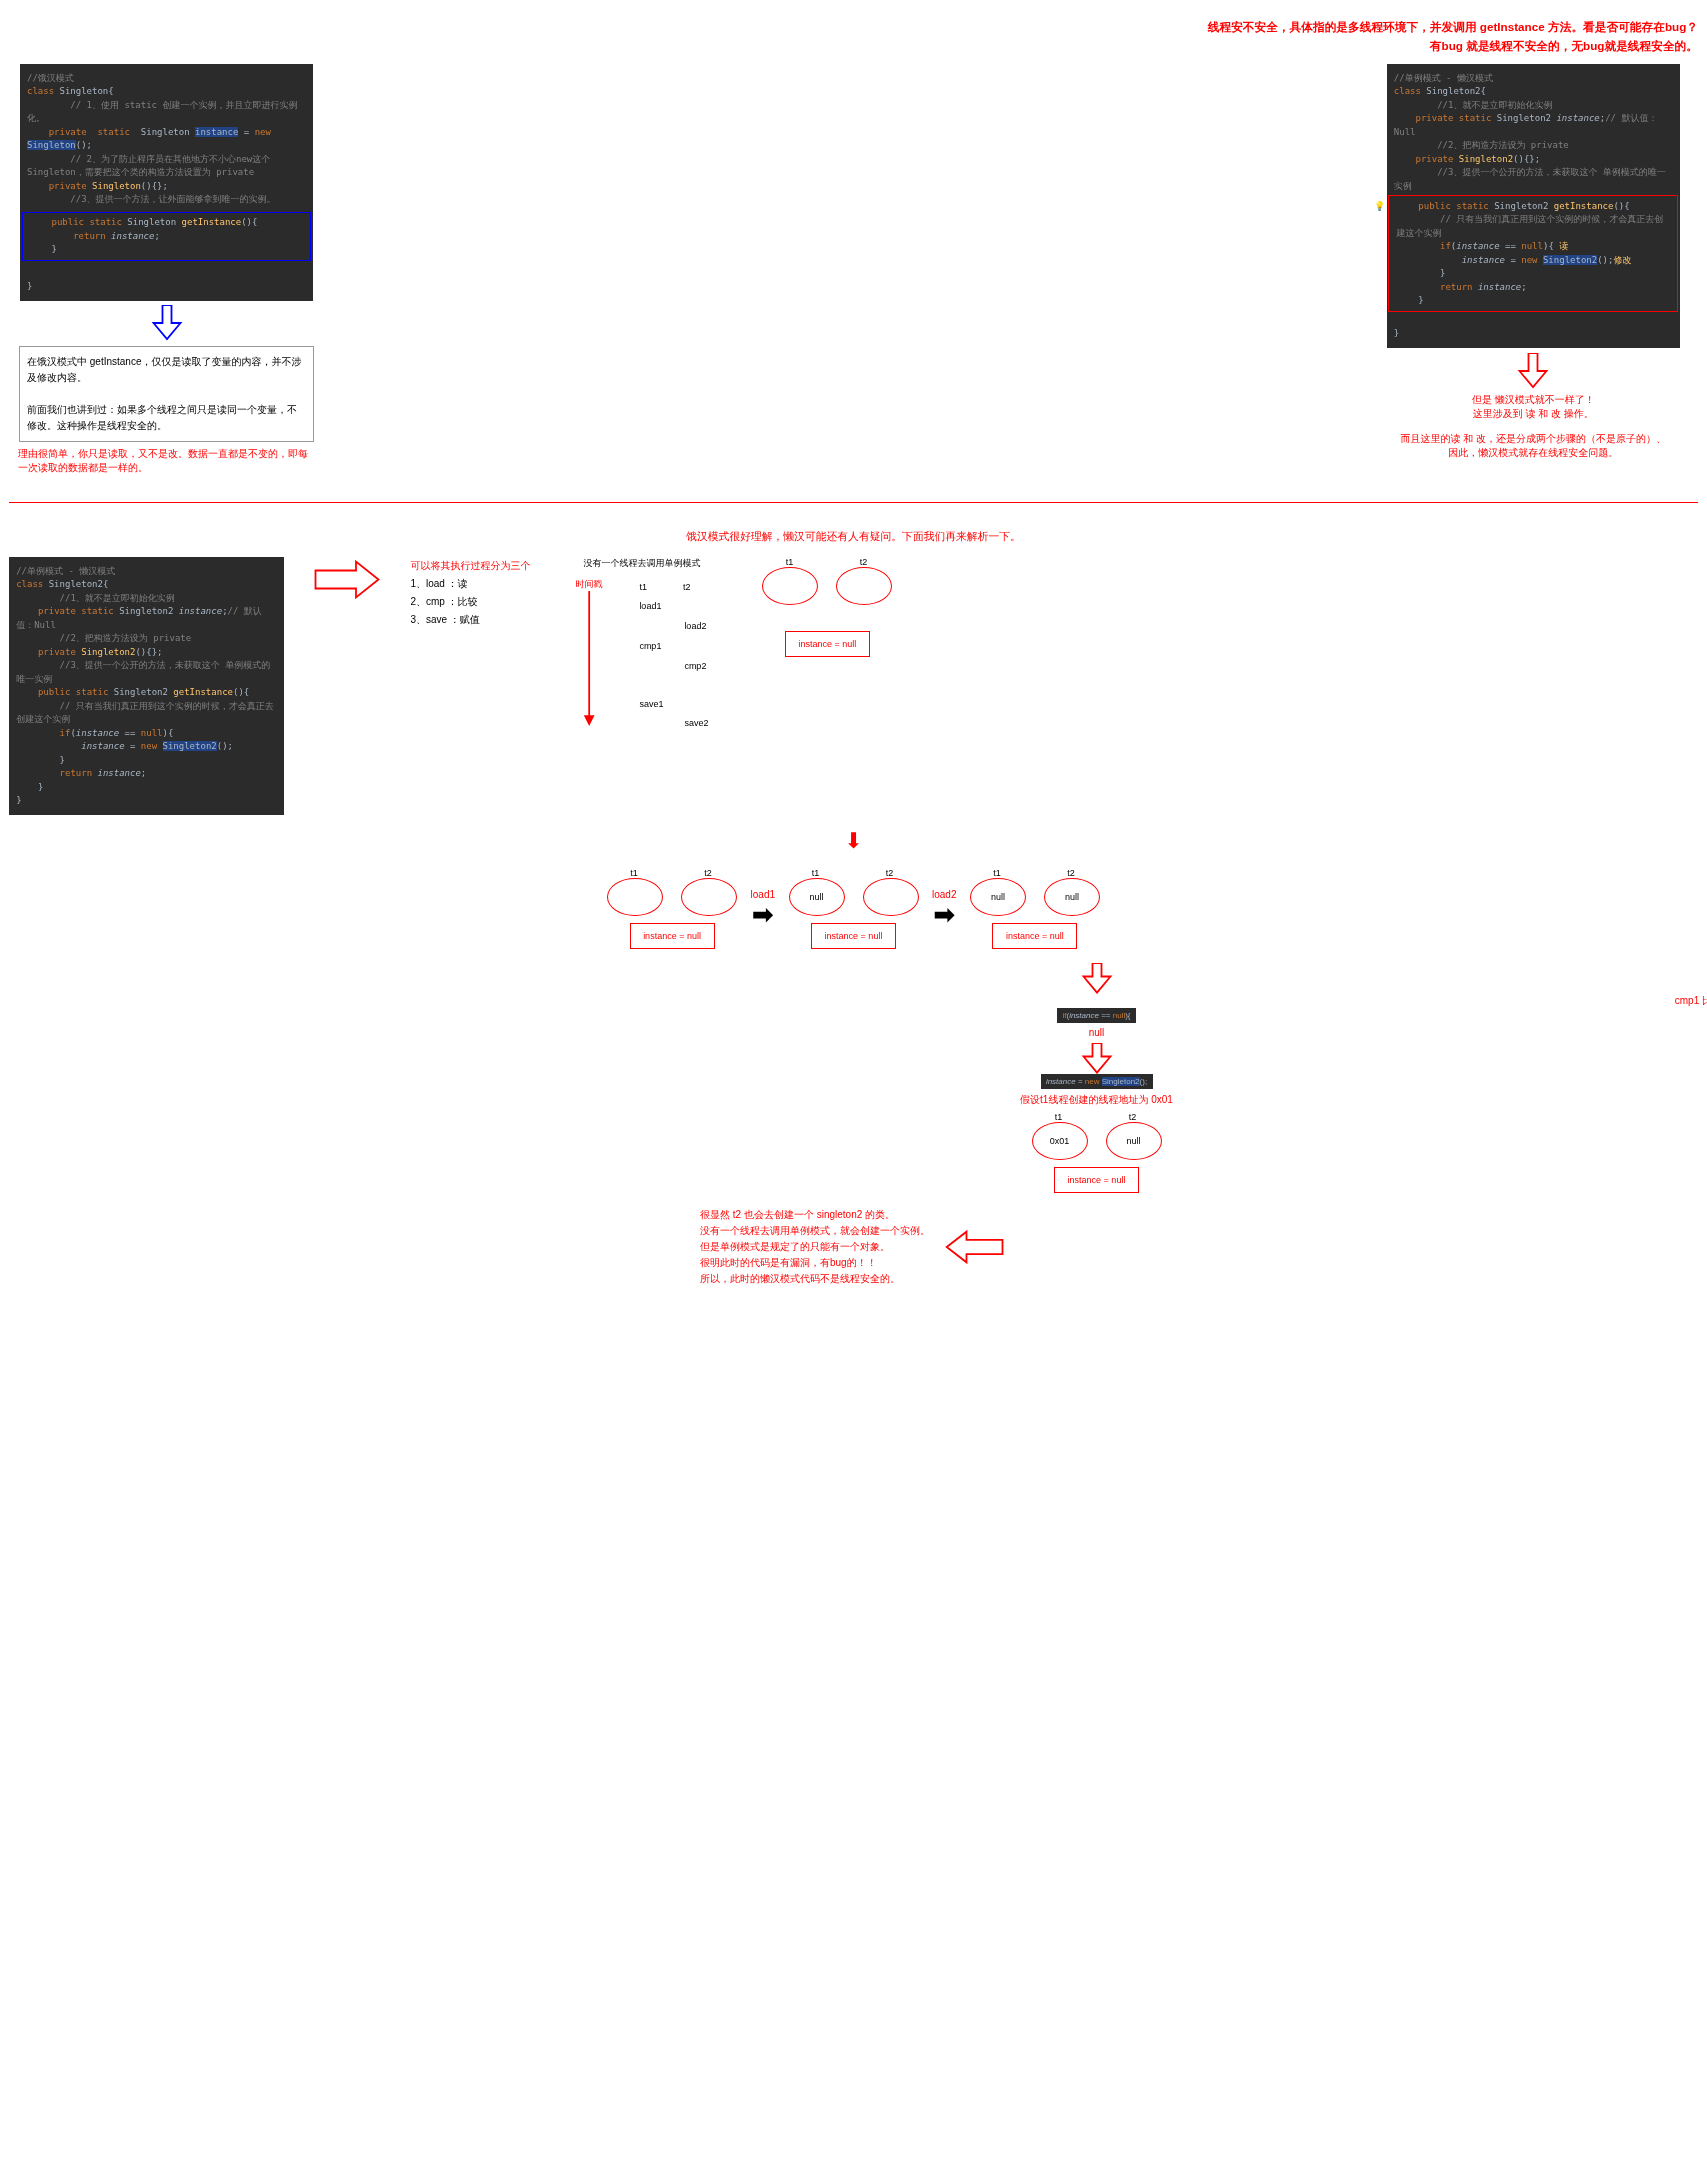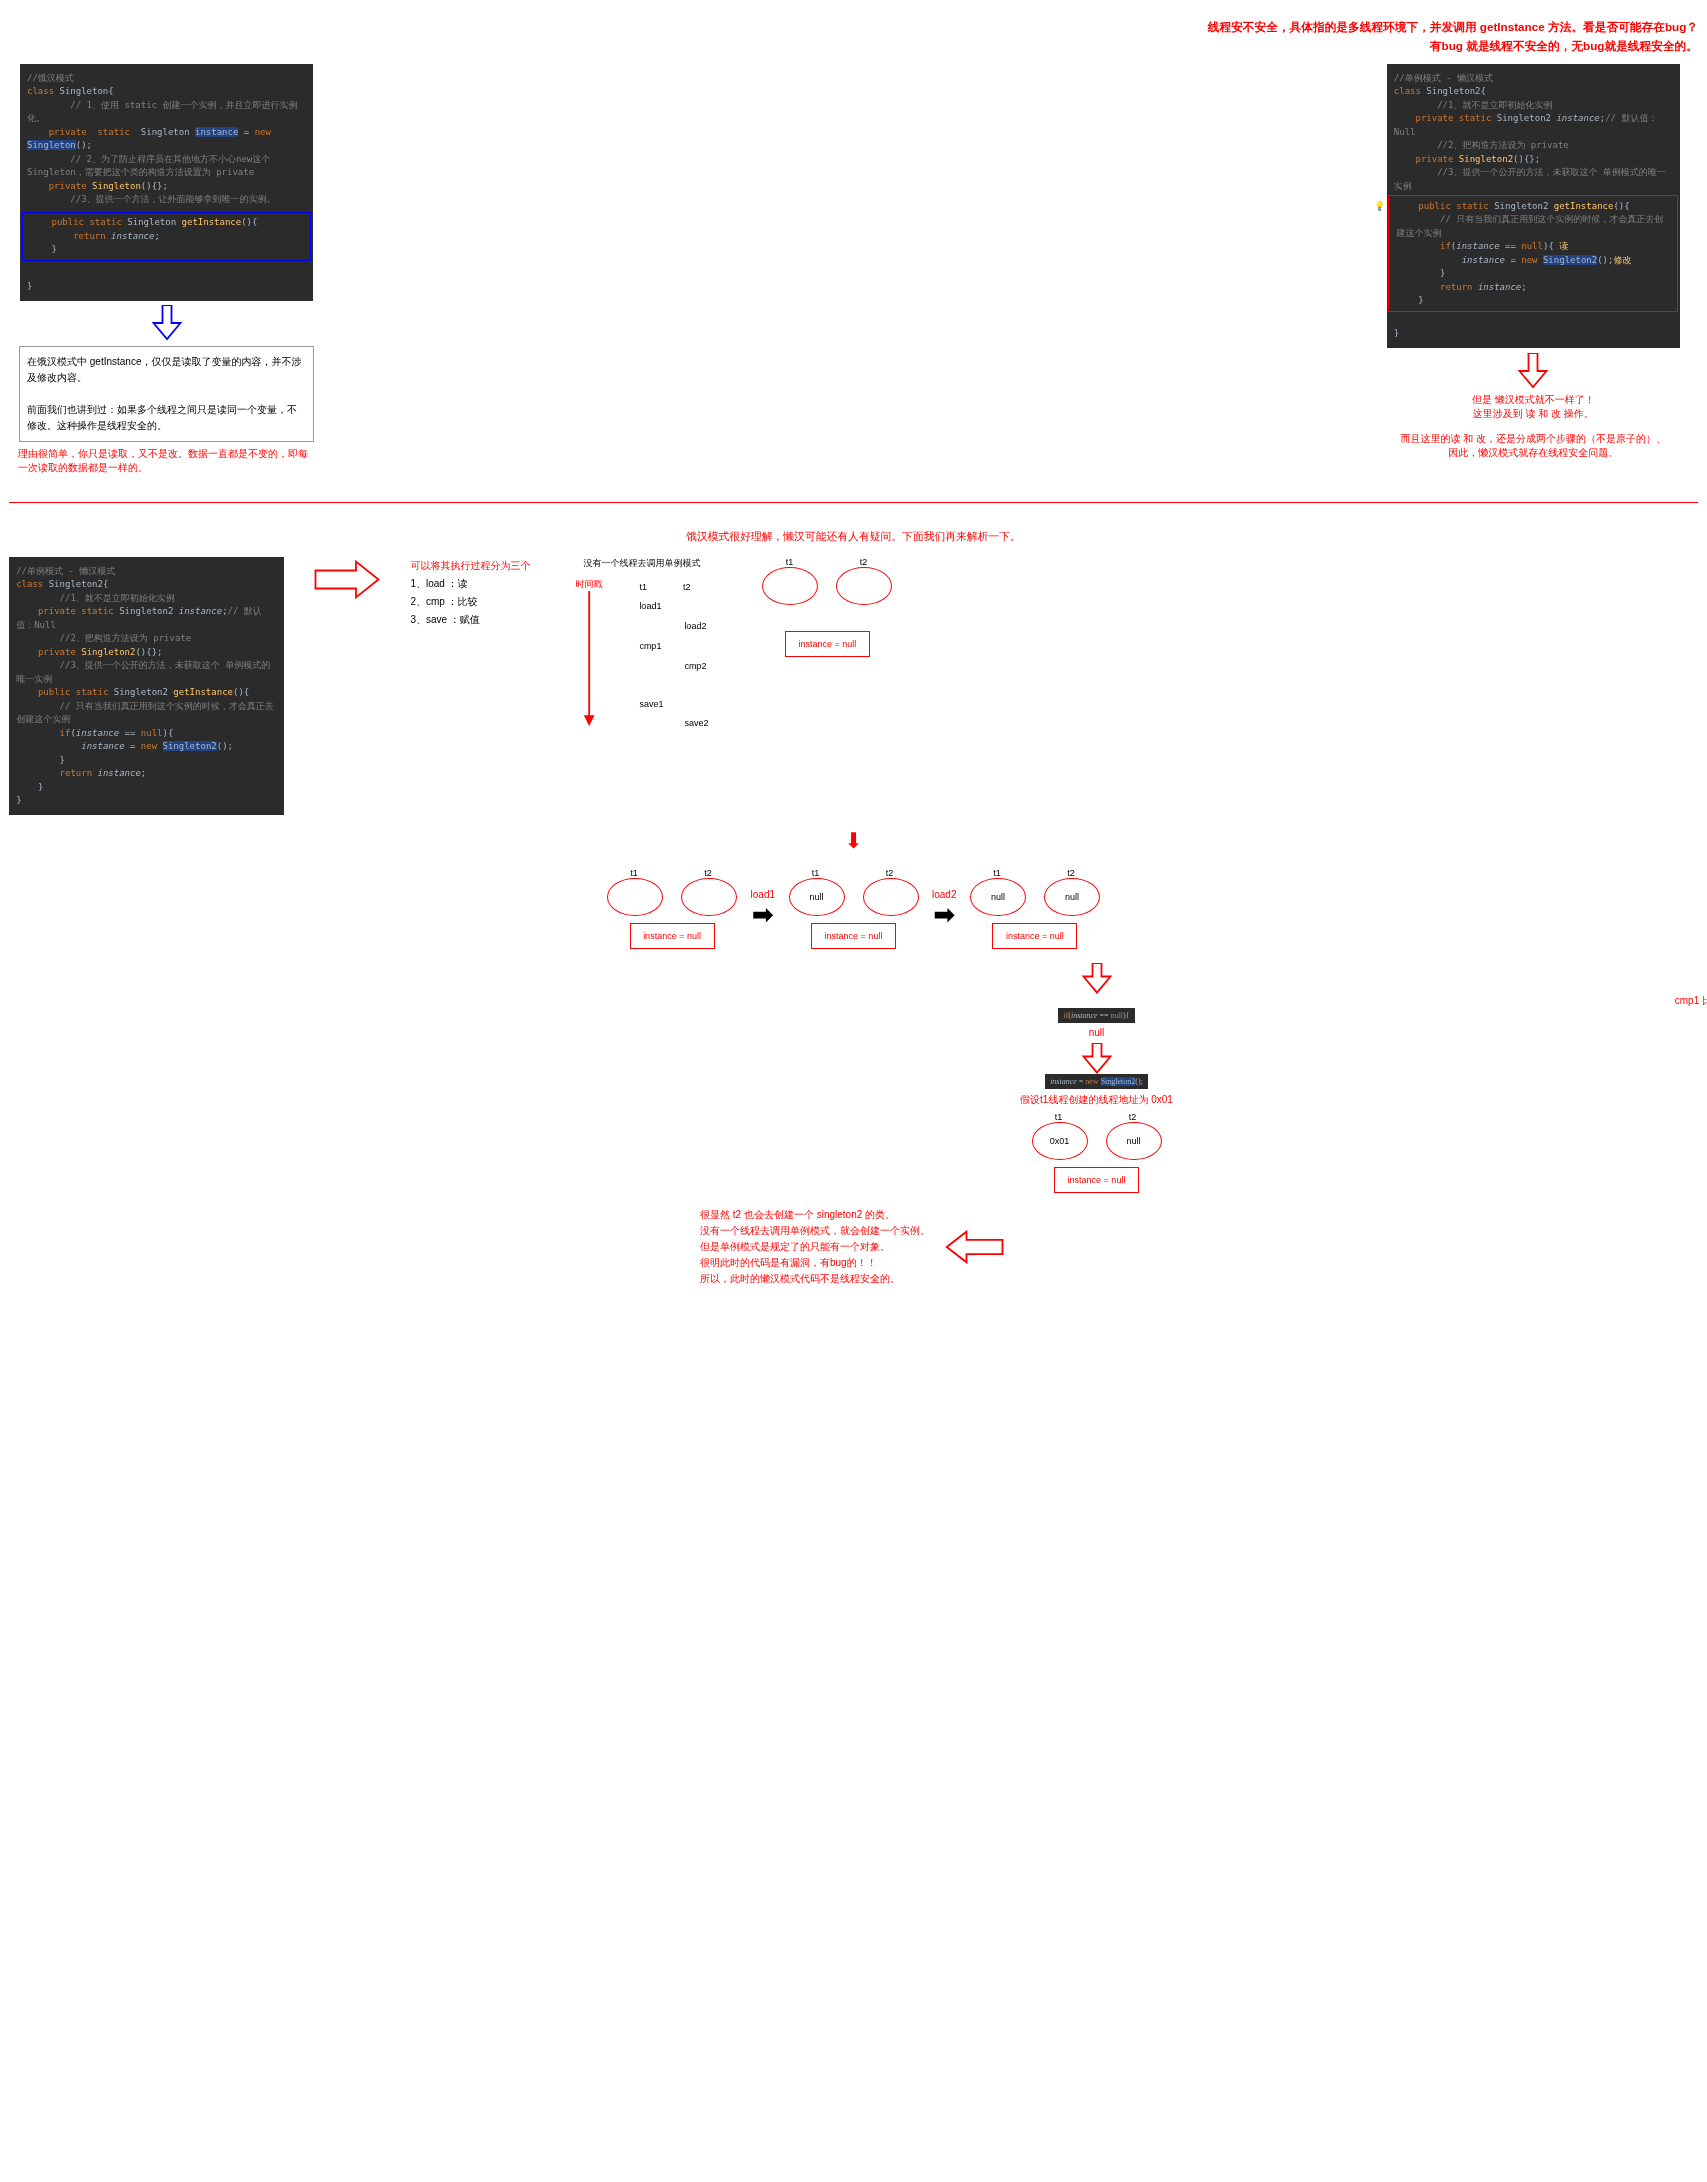--- a/index.html
+++ b/index.html
@@ -18,21 +18,21 @@
 .col{display:flex;flex-direction:column;align-items:center}
 .steps{font-size:10px;line-height:1.8}
 .ellipse{border:1.8px solid red;border-radius:50%;width:54px;height:36px;display:flex;align-items:center;justify-content:center;font-size:9px}
 .rect{border:1.8px solid red;padding:7.2px 12.6px;font-size:9px;color:red}
 .timeline{text-align:center;font-size:9px}
 .stage{display:flex;flex-direction:column;align-items:center;gap:7.2px}
 .pair{display:flex;gap:18px;align-items:center}
 .lbl{font-size:9px;text-align:center;width:54px}
 .darr{font-size:21.6px;color:red}
 .rarr{font-size:25px;font-weight:bold}
-.snip{background:#2b2b2b;color:#a9b7c6;font-family:Liberation Serif, serif;font-size:8px;padding:2.7px 5.4px}
+.snip{background:#2b2b2b;color:#a9b7c6;font-family:Liberation Sans, sans-serif;font-size:8px;padding:2.7px 5.4px}
 .flex-row{display:flex;align-items:center;gap:13.5px;justify-content:center;flex-wrap:wrap}
 </style>
 </head>
 <body>
 
 <div class="title">
 <span>线程安不安全，具体指的是多线程环境下，并发调用 getInstance 方法。看是否可能存在bug？</span><br><span>有bug 就是线程不安全的，无bug就是线程安全的。</span>
 </div>
 
 <div class="row">

